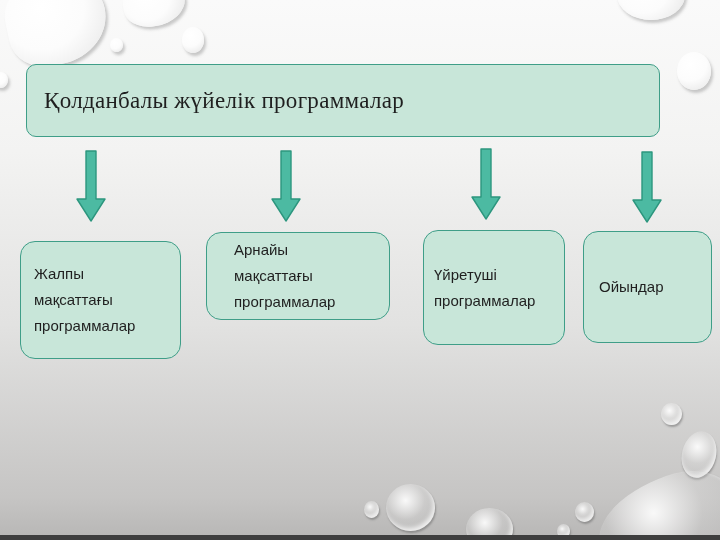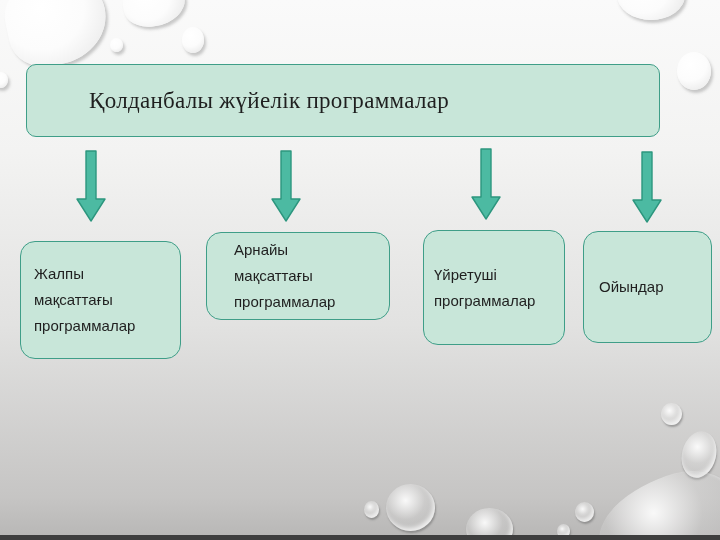--- a/index.html
+++ b/index.html
@@ -47,21 +47,21 @@
   .d14{left:661px;top:403px;width:21px;height:22px;}
   .d15{left:596px;top:476px;width:152px;height:92px;border-radius:60% 40% 55% 45% / 55% 62% 38% 45%;transform:rotate(-16deg);}
   
   .title-box{
     position:absolute;left:26px;top:64px;width:634px;height:73px;
     box-sizing:border-box;
     background:var(--shape-fill);
     border:1.5px solid var(--shape-border);
     border-radius:10px;
     display:flex;align-items:center;
-    padding-left:62px;
+    padding-left:17px;
     font-family:"Liberation Serif", serif;
     font-size:23px;color:var(--text);
     letter-spacing:0.3px;
   }
   .node{
     position:absolute;
     box-sizing:border-box;
     background:var(--shape-fill);
     border:1px solid var(--shape-border);
     border-radius:15px;

